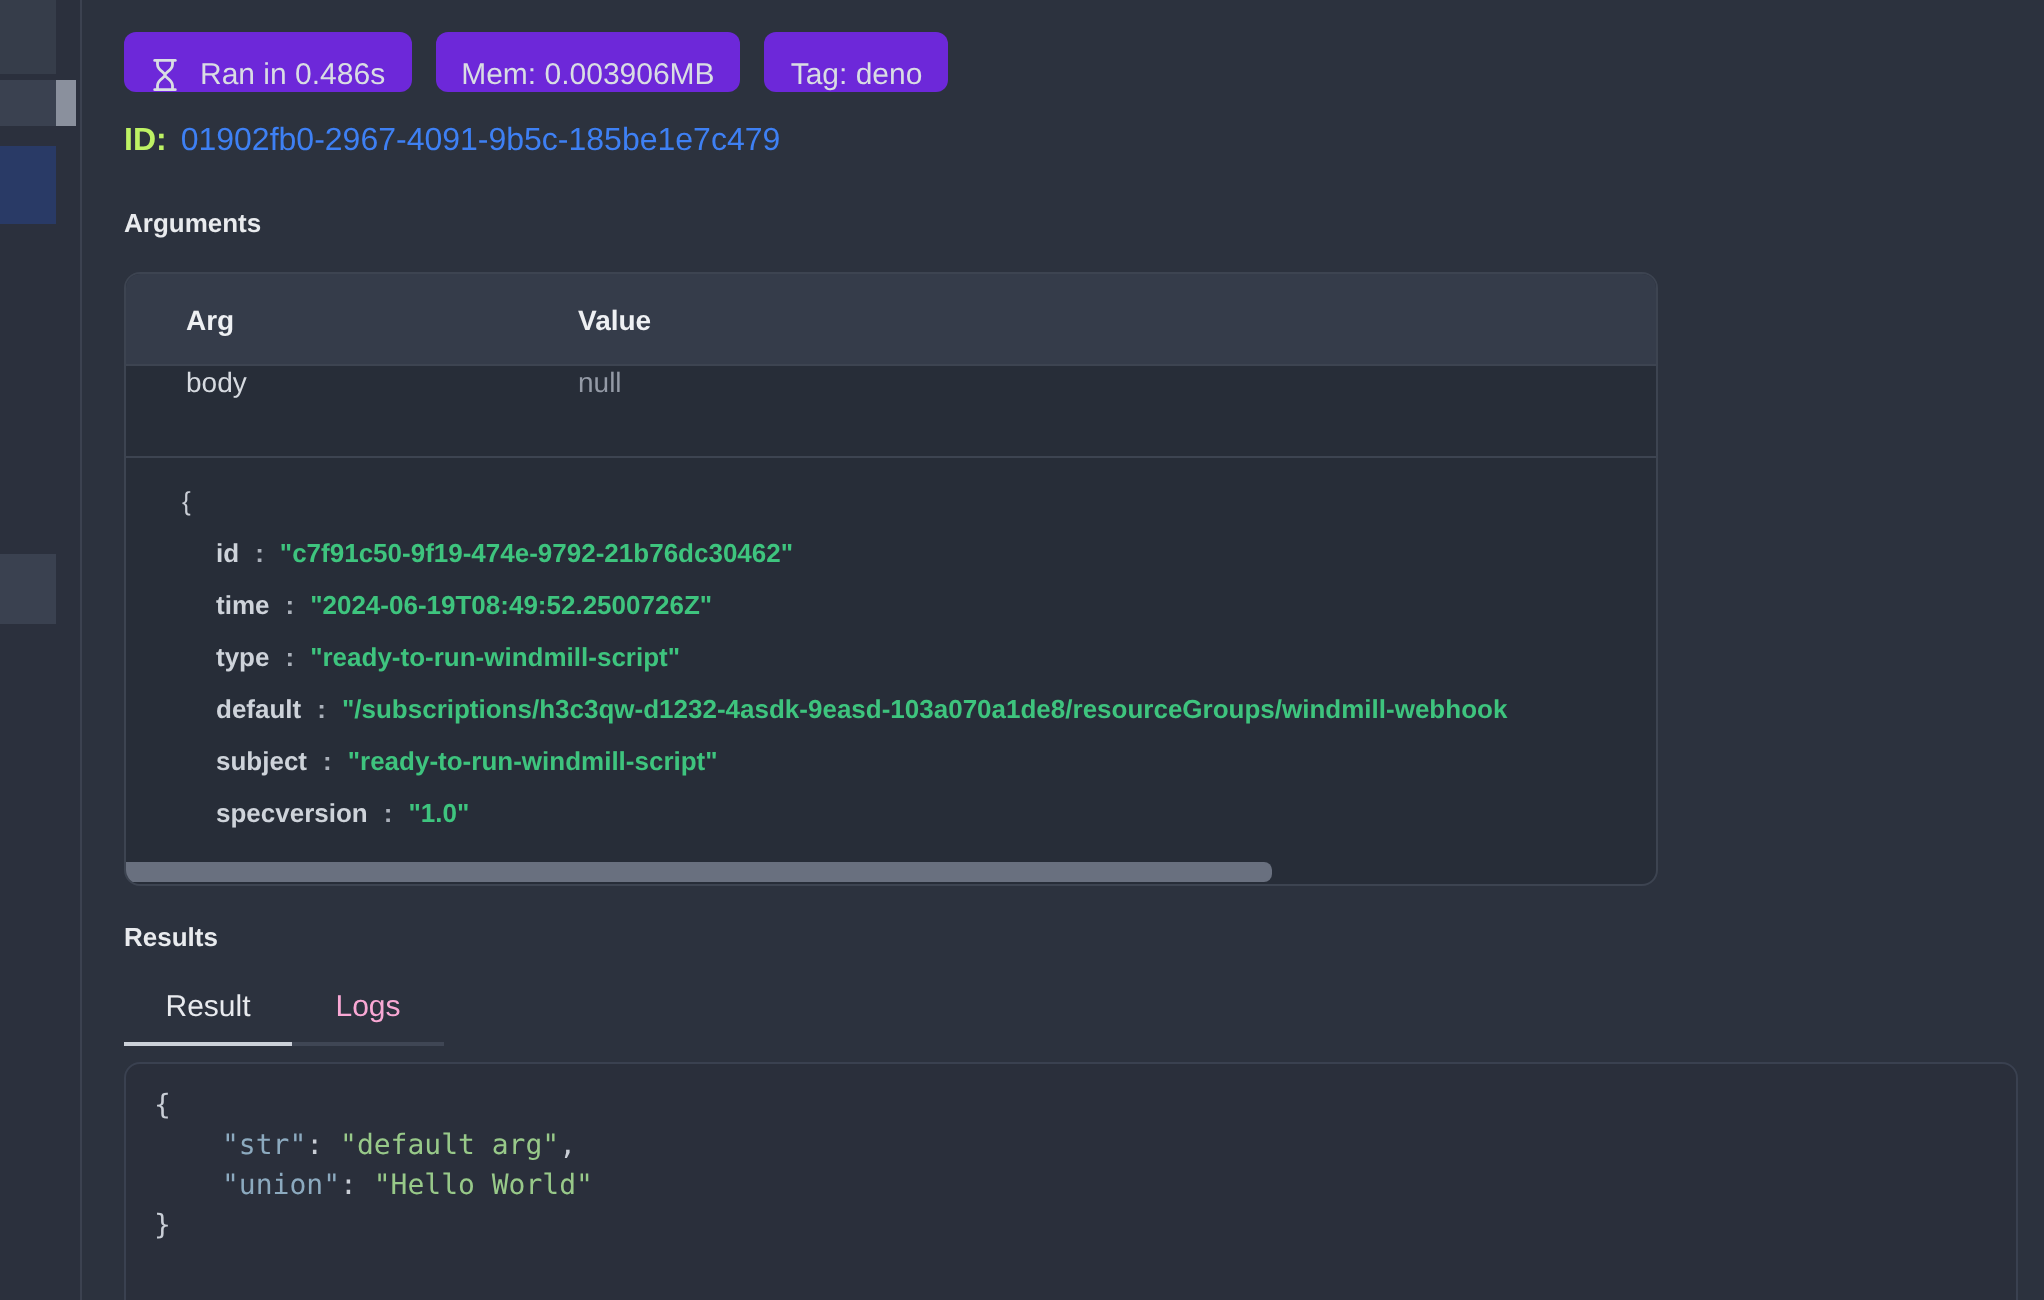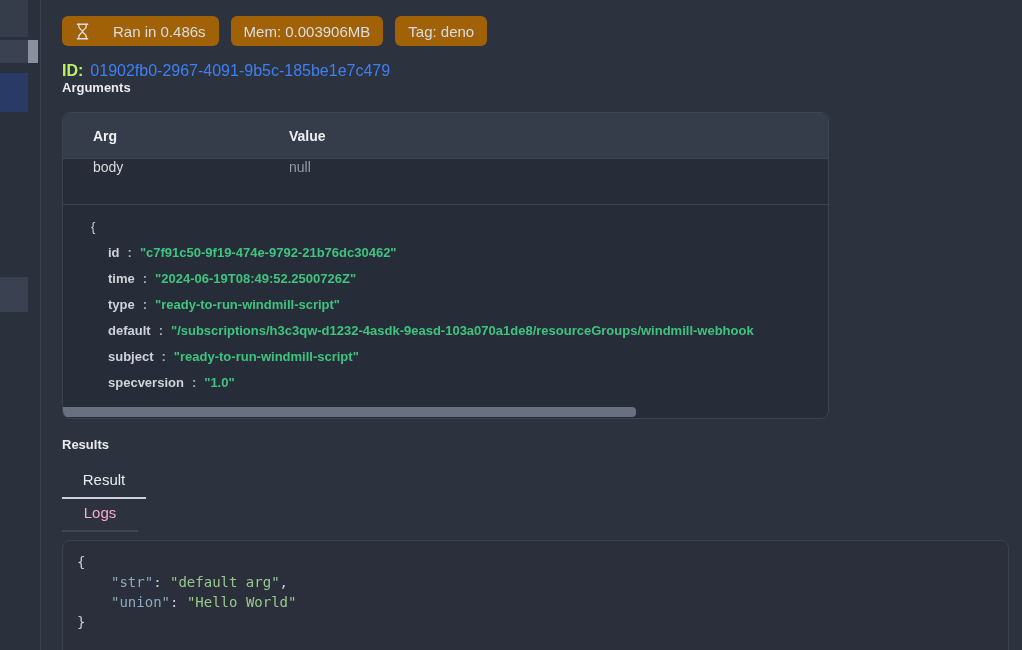--- a/index.html
+++ b/index.html
@@ -18,32 +18,32 @@
   .rail-block.b { top:40px; height:23px; }
   .rail-block.active { top:73px; height:39px; background:#293a66; }
   .rail-block.d { top:277px; height:35px; }
   .rail-thumb { position:absolute; left:28px; top:40px; width:10px; height:23px; background:#8a909d; }
 
   
   .main { position:absolute; left:42px; top:0; width:980px; height:650px; padding:16px 13px 0 20px; }
 
   .badges { display:flex; gap:12px; }
   .badge {
-    display:inline-flex; align-items:center; gap:23px;
+    display:inline-flex; align-items:flex-end; gap:10px;
     height:30px; padding:0 13px;
-    background:#a16207; border-radius:6px;
+    background:#6d28d9; border-radius:6px;
     font-size:15px; color:#d9dde3; white-space:nowrap;
   }
   .badge svg { display:block; }
 
   .id-row { margin-top:16px; font-size:16px; }
   .id-label { font-weight:700; color:#bef264; margin-right:7px; }
   .id-value { color:#3e80f4; }
 
-  .section-title { font-size:13px; font-weight:700; color:#e9ebee; }
+  .section-title { margin-top:24px; font-size:13px; font-weight:700; color:#e9ebee; }
 
   
   .arg-table {
     margin-top:17px; width:767px;
     border:1px solid #3d4451; border-radius:8px;
     background:#272d38; overflow:hidden;
   }
   .thead { display:flex; align-items:center; height:45px; background:#353c4a; font-size:14px; font-weight:700; color:#eef0f3; }
   .col-arg { width:198px; flex-shrink:0; padding-left:30px; }
   .col-value { flex:1; min-width:0; padding-left:28px; }
@@ -62,21 +62,21 @@
   .j-val { font-weight:700; color:#3ec47e; }
 
   .table-scroll { position:relative; height:11px; }
   .scroll-thumb {
     position:absolute; left:0; top:0; height:10px; width:573px;
     background:#69707f; border-radius:0 4px 4px 0;
   }
 
   
   .results-title { margin-top:18px; }
-  .tabs { margin-top:14px; display:flex; font-size:15px;flex-direction:column; }
+  .tabs { margin-top:14px; display:flex; font-size:15px; }
   .tab { text-align:center; padding:5px 0 9px; border-bottom:2px solid; cursor:default; }
   .tab.active { width:84px; color:#e8eaee; border-color:#ccd1d9; }
   .tab.inactive { width:76px; color:#f9a8d4; border-color:#3f4654; }
 
   .code-block {
     margin-top:8px; width:947px; height:160px;
     border:1px solid #3a4150; border-radius:8px;
     background:#2a2f3b;
     padding:11px 14px;
     font-family:"DejaVu Sans Mono", monospace;

